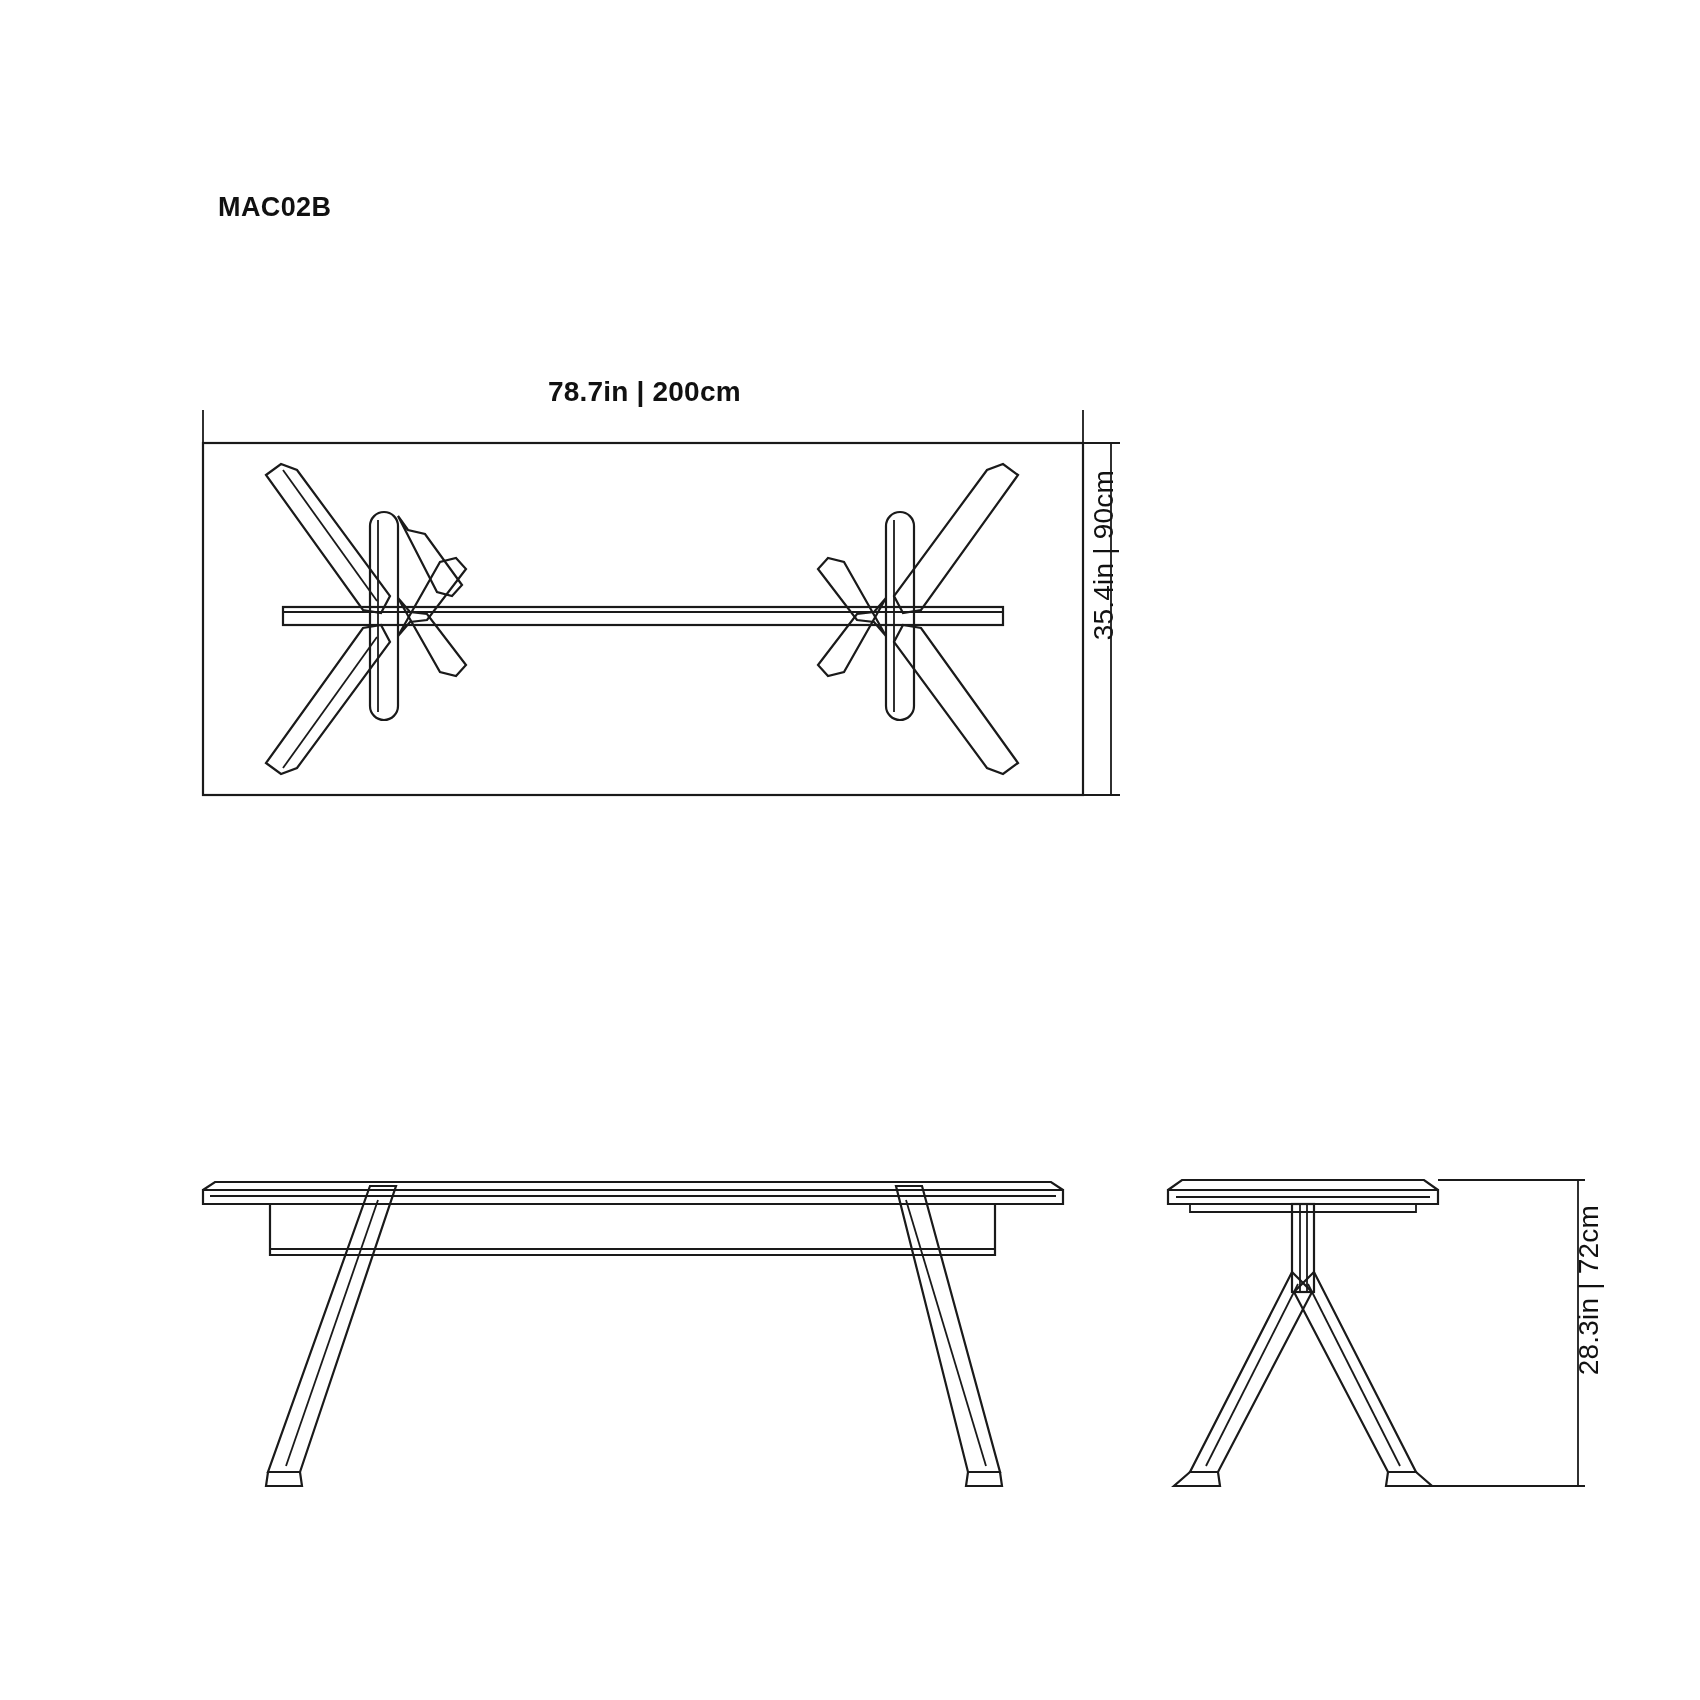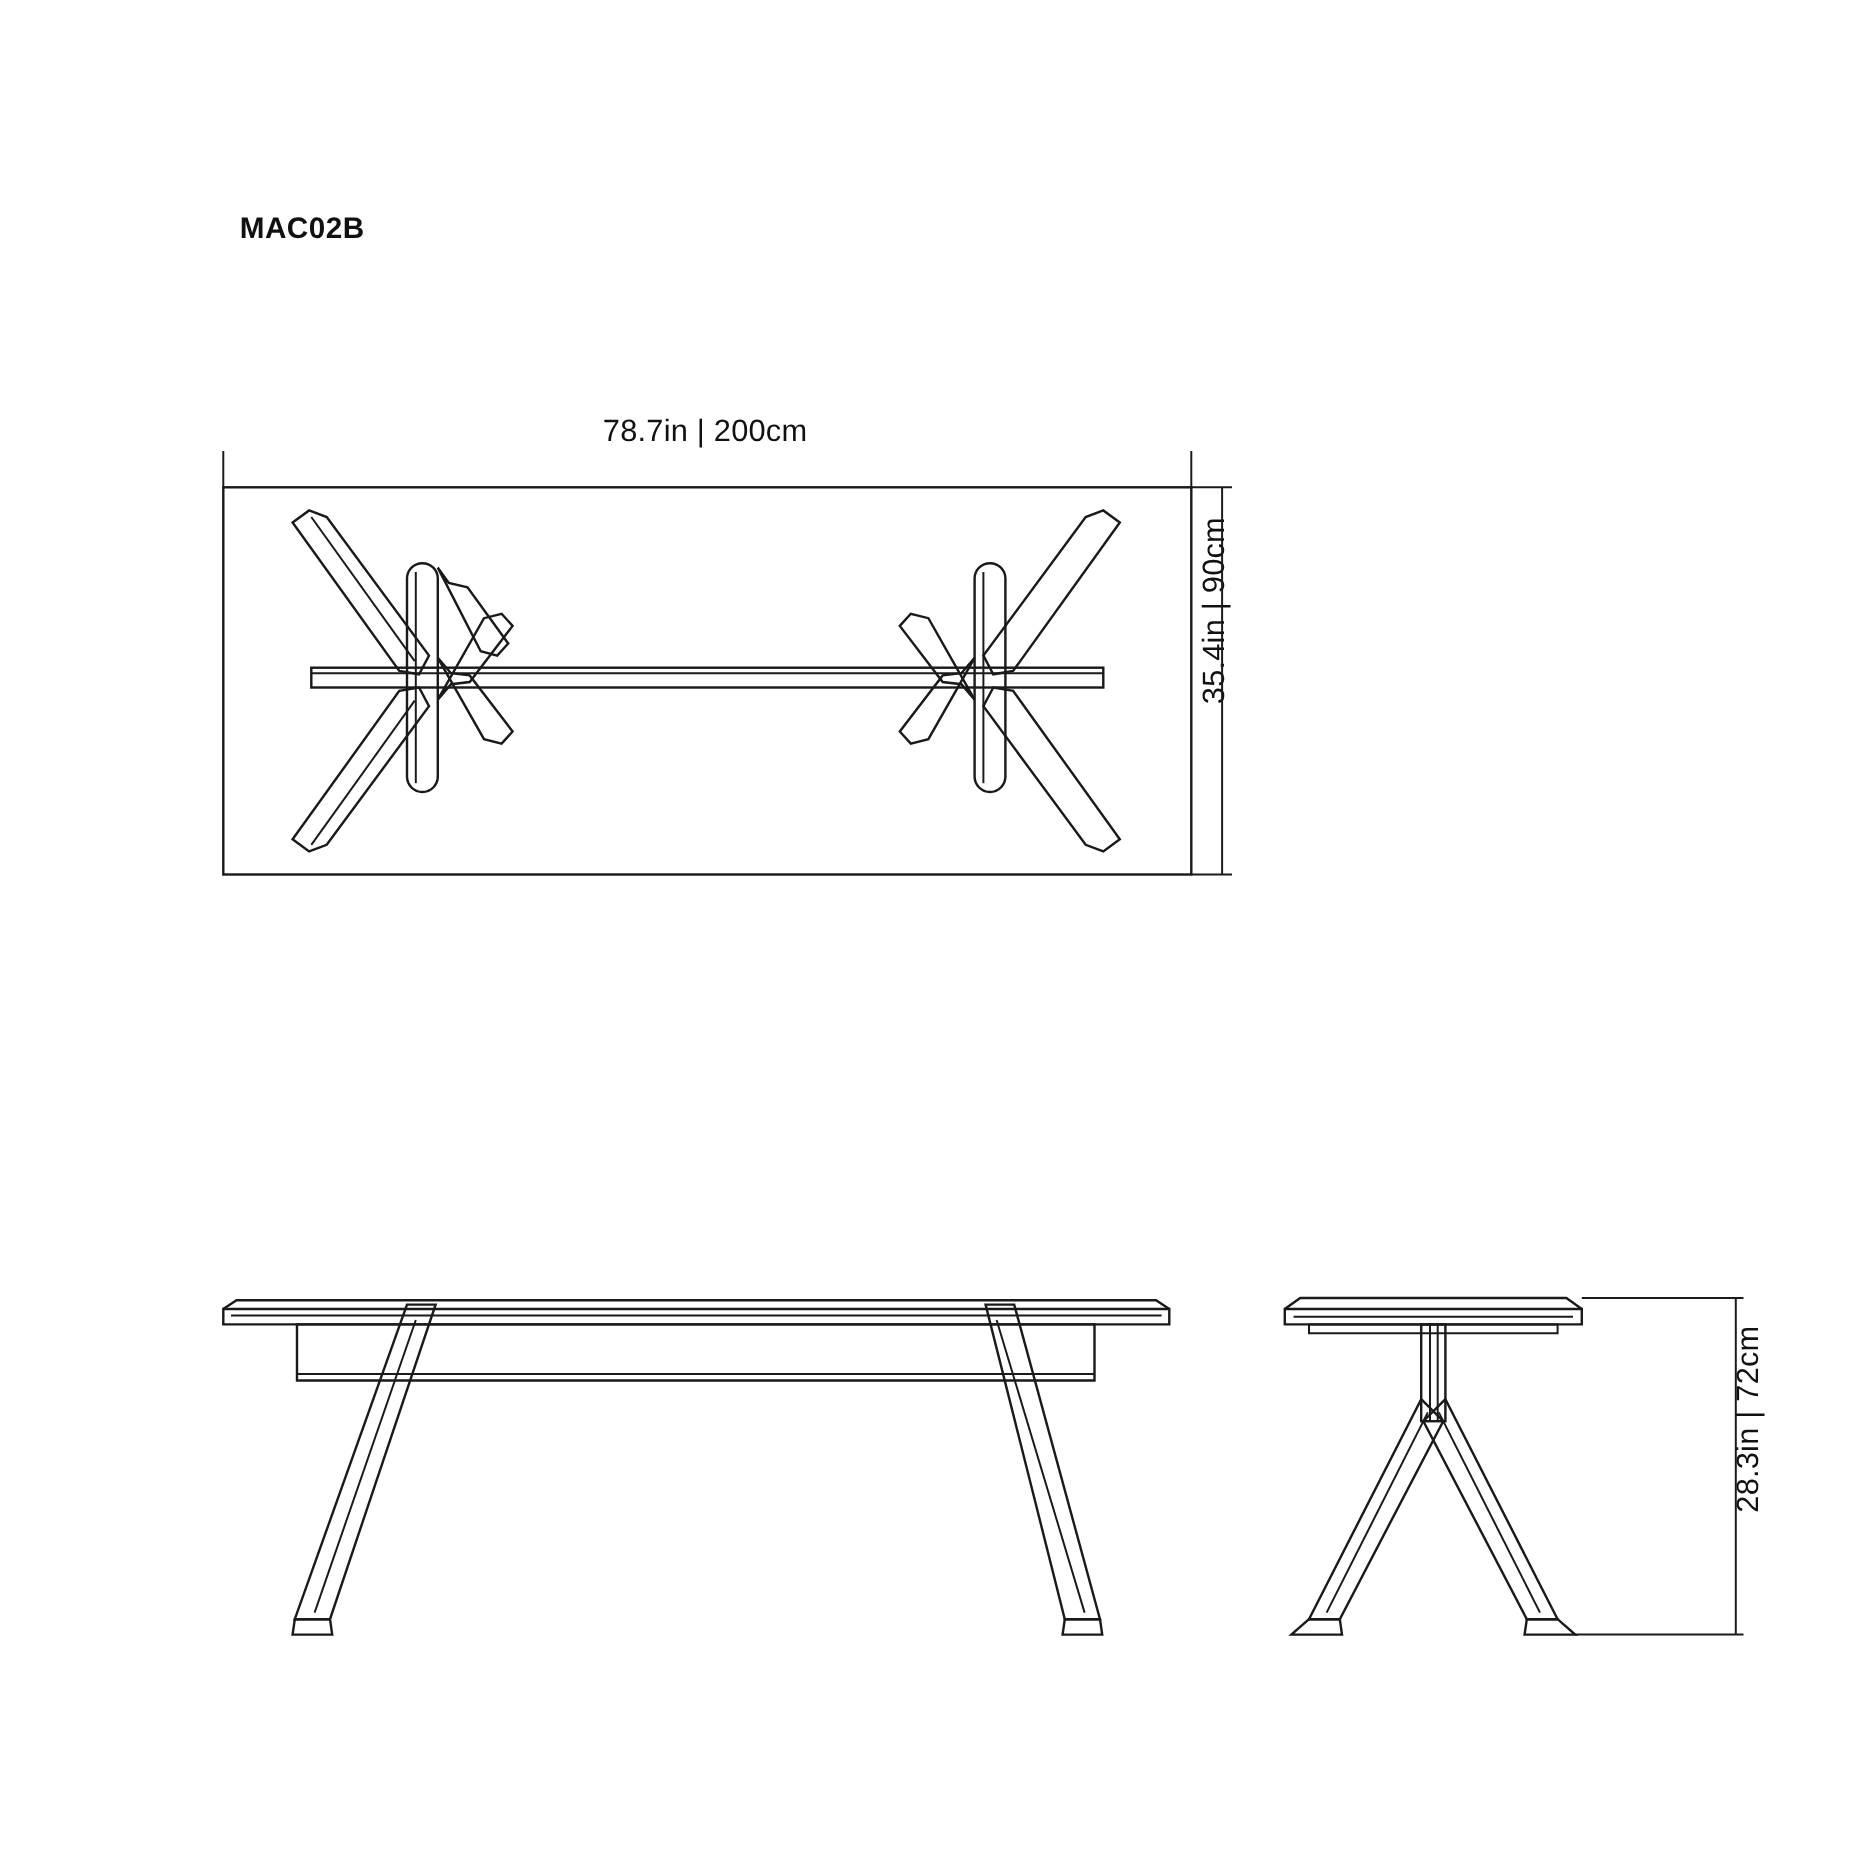--- a/index.html
+++ b/index.html
@@ -32,20 +32,21 @@
   .dim-label {
     position: absolute;
     font-size: 28px;
     color: #111111;
     white-space: nowrap;
     letter-spacing: 0.2px;
   }
   .dim-width-top {
     left: 548px;
     top: 376px;
+    font-weight: bold;
   }
   .dim-depth-top {
     left: 1088px;
     top: 470px;
     transform-origin: 0 0;
     transform: rotate(-90deg) translate(-100%, 0);
   }
   .dim-height-side {
     left: 1573px;
     top: 1205px;

